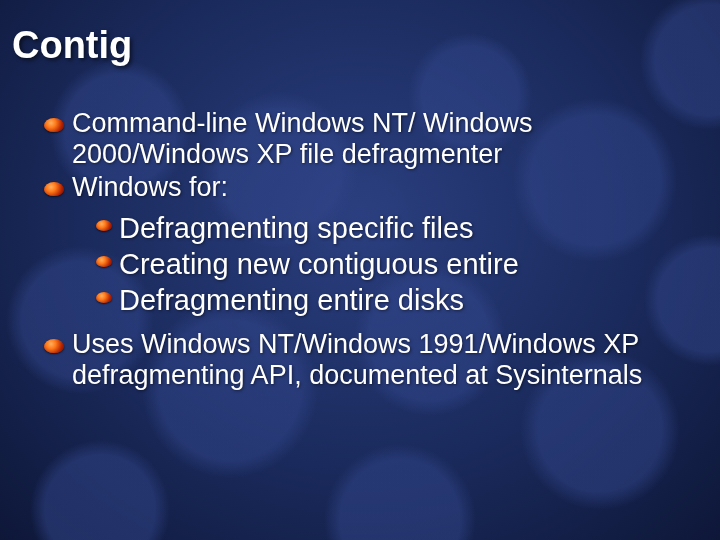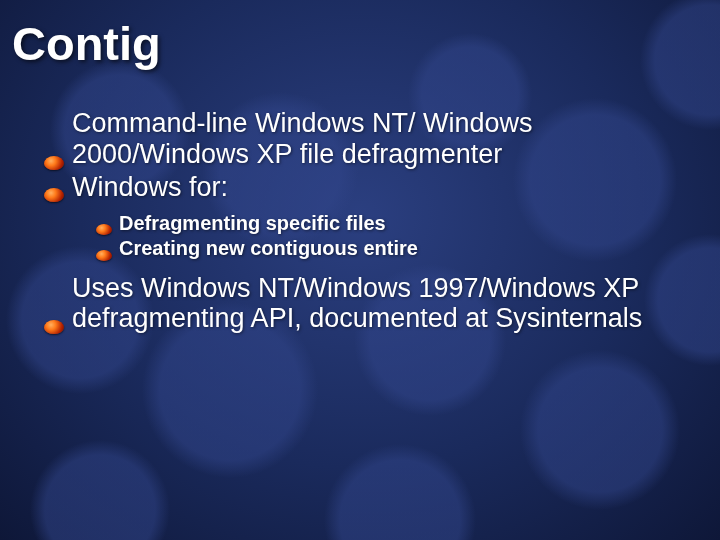--- a/index.html
+++ b/index.html
@@ -26,52 +26,51 @@
       radial-gradient(circle at 430px 340px, rgba(50,70,140,0.5) 0, rgba(50,70,140,0.5) 60px, transparent 76px),
       radial-gradient(circle at 600px 430px, rgba(50,70,140,0.5) 0, rgba(50,70,140,0.5) 62px, transparent 80px),
       radial-gradient(circle at 710px 300px, rgba(50,70,140,0.5) 0, rgba(50,70,140,0.5) 52px, transparent 66px),
       radial-gradient(circle at 100px 510px, rgba(50,70,140,0.5) 0, rgba(50,70,140,0.5) 55px, transparent 70px),
       radial-gradient(circle at 400px 520px, rgba(50,70,140,0.5) 0, rgba(50,70,140,0.5) 60px, transparent 76px),
       radial-gradient(ellipse at 50% 40%, #2b3f80 0%, #1a2a5c 55%, #0e1738 100%);
     color: #ffffff;
   }
   .title {
     position: absolute;
-    top: 16px;
+    top: 24px;
     left: 12px;
-    font-size: 47px;
+    font-size: 38px;
     font-weight: bold;
     text-shadow: 2px 2px 4px rgba(0,0,0,0.6);
   }
   .content {
     position: absolute;
     top: 108px;
     left: 44px;
     right: 40px;
   }
   .bullet-row {
     display: flex;
-    align-items: flex-end;
+    align-items: flex-start;
     margin-bottom: 2px;
   }
   .lvl1-text {
     font-size: 27px;
     line-height: 1.14;
     text-shadow: 1px 1px 3px rgba(0,0,0,0.5);
   }
   .lvl2 {
     margin-top: 10px;
     margin-left: 52px;
     margin-bottom: 12px;
   }
   .lvl2-text {
-    font-size: 20px;
+    font-size: 29px;
     line-height: 1.16;
     text-shadow: 1px 1px 3px rgba(0,0,0,0.5);
-    font-weight: bold;
   }
   .bullet-icon {
     flex: 0 0 auto;
     width: 20px;
     height: 14px;
     margin-top: 10px;
     margin-right: 8px;
     background:
       radial-gradient(circle at 35% 35%, #ffb060 0%, #ff7a1a 30%, #b32000 70%, #5a0e00 100%);
     border-radius: 50% 50% 50% 50% / 55% 55% 45% 45%;
@@ -104,21 +103,25 @@
 
     <div class="lvl2">
       <div class="bullet-row">
         <div class="bullet-icon small"></div>
         <div class="lvl2-text">Defragmenting specific files</div>
       </div>
       <div class="bullet-row">
         <div class="bullet-icon small"></div>
         <div class="lvl2-text">Creating new contiguous entire</div>
       </div>
+      <div class="bullet-row">
+        <div class="bullet-icon small"></div>
+        <div class="lvl2-text">Defragmenting entire disks</div>
+      </div>
     </div>
 
     <div class="bullet-row">
       <div class="bullet-icon"></div>
-      <div class="lvl1-text">Uses Windows NT/Windows 1997/Windows XP defragmenting API, documented at Sysinternals</div>
+      <div class="lvl1-text">Uses Windows NT/Windows 1991/Windows XP defragmenting API, documented at Sysinternals</div>
     </div>
 
   </div>
 </div>
 
 </body></html>

